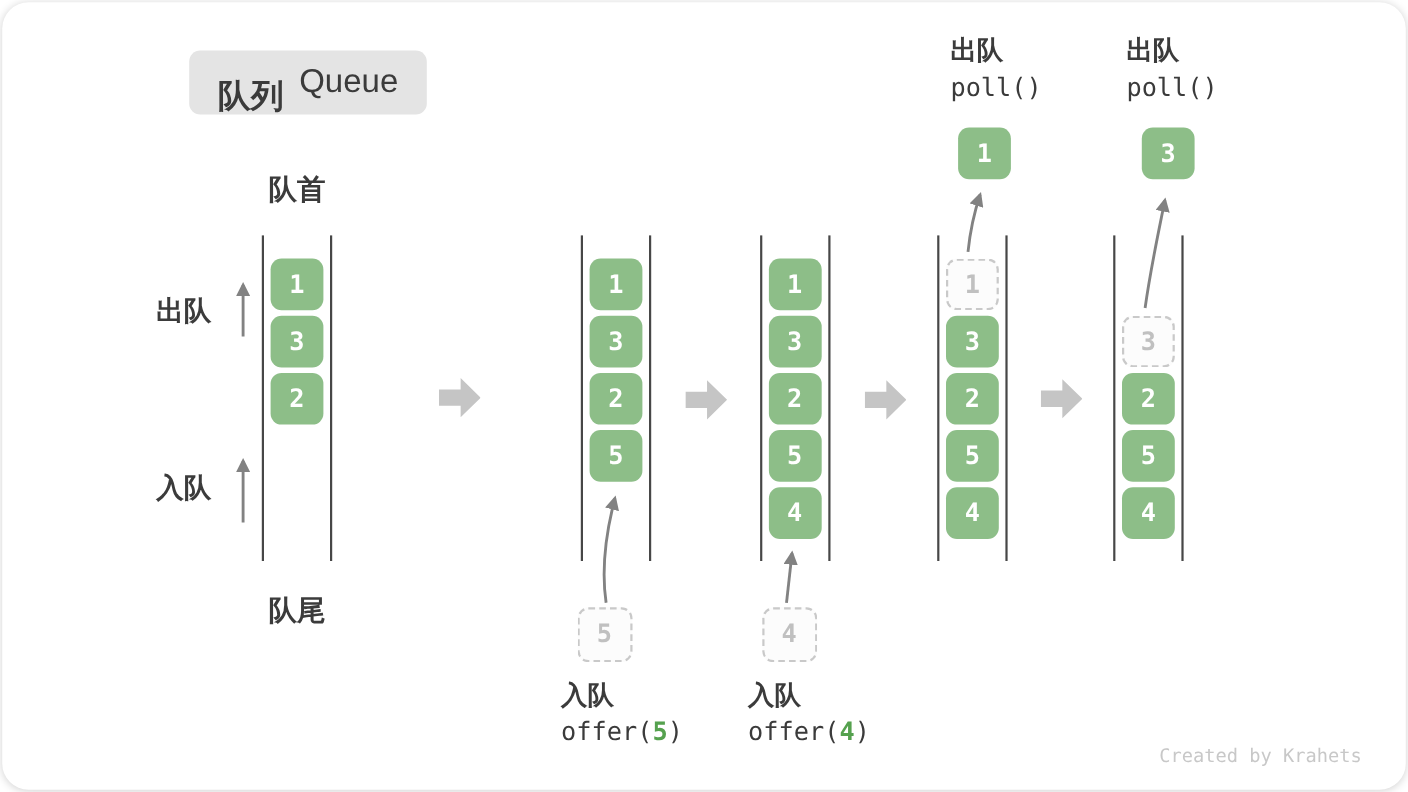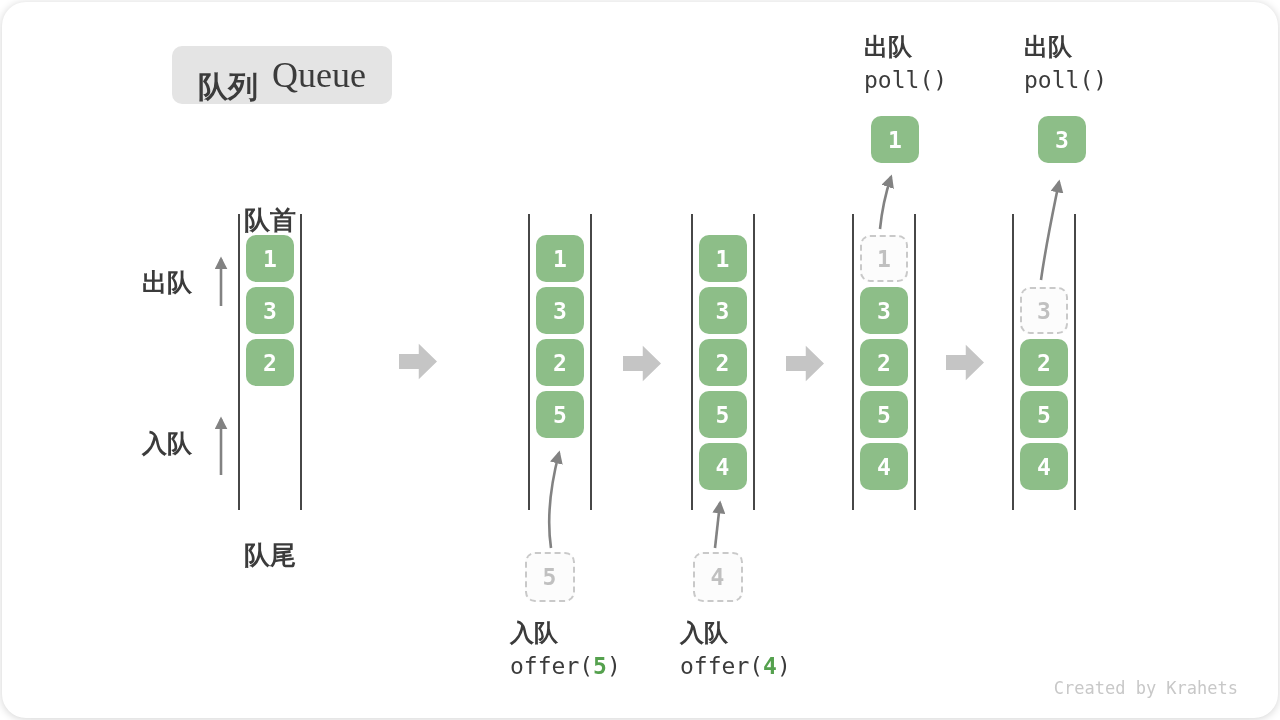--- a/index.html
+++ b/index.html
@@ -11,24 +11,24 @@
     overflow:hidden;
   }
 
   
   #badge{
     position:absolute;left:170px;top:44px;height:58px;
     display:flex;align-items:center;gap:14px;padding:0 26px;
     background:var(--badge-bg,#E4E4E4);border-radius:10px;
   }
   #badge-cn{font-size:30px;font-weight:700;color:var(--text-dark,#3B3B3B);margin-top:24px;}
-  #badge-en{font-family:Liberation Serif, serif;font-size:36px;color:var(--text-dark,#3B3B3B);}
+  #badge-en{font-family:Liberation Sans, sans-serif;font-size:30px;color:var(--text-dark,#3B3B3B);}
 
   .cjk-label{position:absolute;font-size:25px;font-weight:700;color:var(--text-dark,#3B3B3B);white-space:nowrap;}
-  #label-front{left:268px;top:153px;transform:translateX(-50%);font-size:26px;margin-top:48px;}
+  #label-front{left:268px;top:153px;transform:translateX(-50%);font-size:26px;}
   #label-rear{left:268px;top:536px;transform:translateX(-50%);font-size:26px;}
   #label-dequeue{left:140px;top:264px;}
   #label-enqueue{left:140px;top:425px;}
 
   #arrow-layer{position:absolute;left:0;top:0;pointer-events:none;}
   .thin-arrow{fill:none;stroke:var(--thin-arrow,#828282);stroke-width:2.6;}
 
   .block-arrow{
     position:absolute;width:38px;height:37px;
     background:var(--block-arrow,#C5C5C5);

